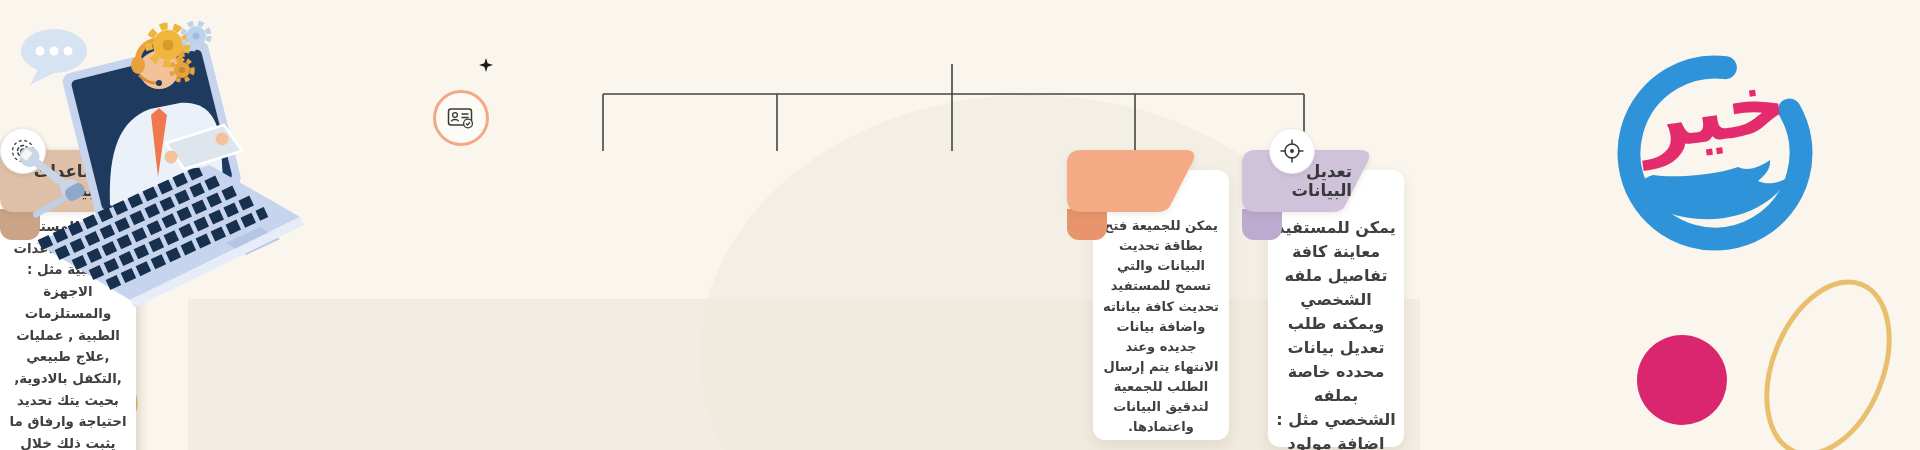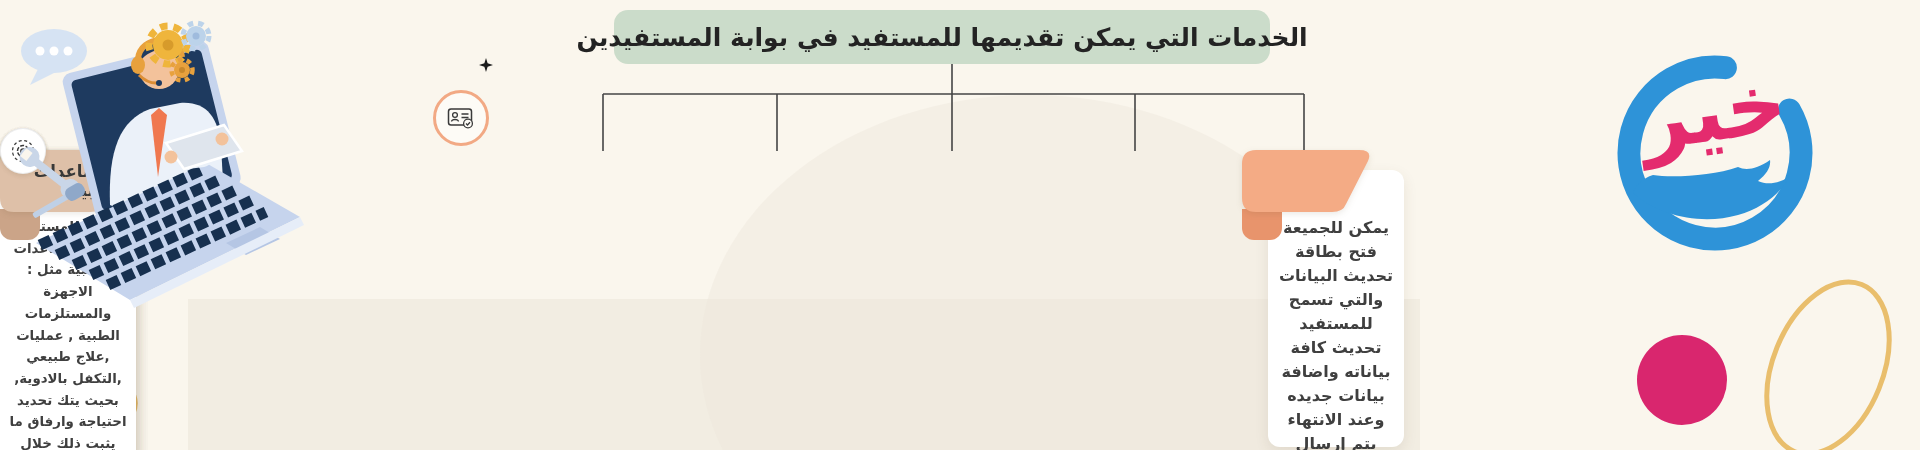--- a/index.html
+++ b/index.html
@@ -65,23 +65,20 @@
     <ellipse cx="92" cy="336" rx="24" ry="27" transform="rotate(-12 92 336)" fill="#D9266E"></ellipse>
     <ellipse cx="80" cy="416" rx="58" ry="33" transform="rotate(-20 80 416)" fill="none" stroke="#E9BE6C" stroke-width="4"></ellipse>
     <circle cx="1682" cy="380" r="45" fill="#D9266E"></circle>
     <ellipse cx="1828" cy="368" rx="55" ry="90" transform="rotate(22 1828 368)" fill="none" stroke="#E9BE6C" stroke-width="5"></ellipse>
   </svg>
 
   <svg class="connectors" width="1920" height="450" viewBox="0 0 1920 450">
     <path d="M952 64 V94 M603 94 H1304 M603 94 V151 M777 94 V151 M952 94 V151 M1135 94 V151 M1304 94 V151" fill="none" stroke="#454545" stroke-width="1.6"></path>
   </svg>
 
-  <div class="title-box" style="background: rgb(203, 220, 202);">
-    <span>الخدمات التي يمكن تقديمها للمستفيد في بوابة المستفيدين</span>
-  </div>
 
   <div class="badge">
     <svg width="28" height="24" viewBox="0 0 28 24">
       <rect x="1.5" y="3" width="23" height="16" rx="2.5" fill="none" stroke="#3A3A3A" stroke-width="1.5"></rect>
       <circle cx="8" cy="9" r="2.4" fill="none" stroke="#3A3A3A" stroke-width="1.3"></circle>
       <path d="M4.5 15.5 C5 12.8 11 12.8 11.5 15.5" fill="none" stroke="#3A3A3A" stroke-width="1.3"></path>
       <path d="M14.5 8 H21.5 M14.5 11.5 H21.5" stroke="#3A3A3A" stroke-width="1.3"></path>
       <circle cx="21" cy="17.5" r="4.4" fill="#FDFBF6" stroke="#3A3A3A" stroke-width="1.3"></circle>
       <path d="M19 17.5 L20.5 19 L23 16.3" fill="none" stroke="#3A3A3A" stroke-width="1.3"></path>
     </svg>

